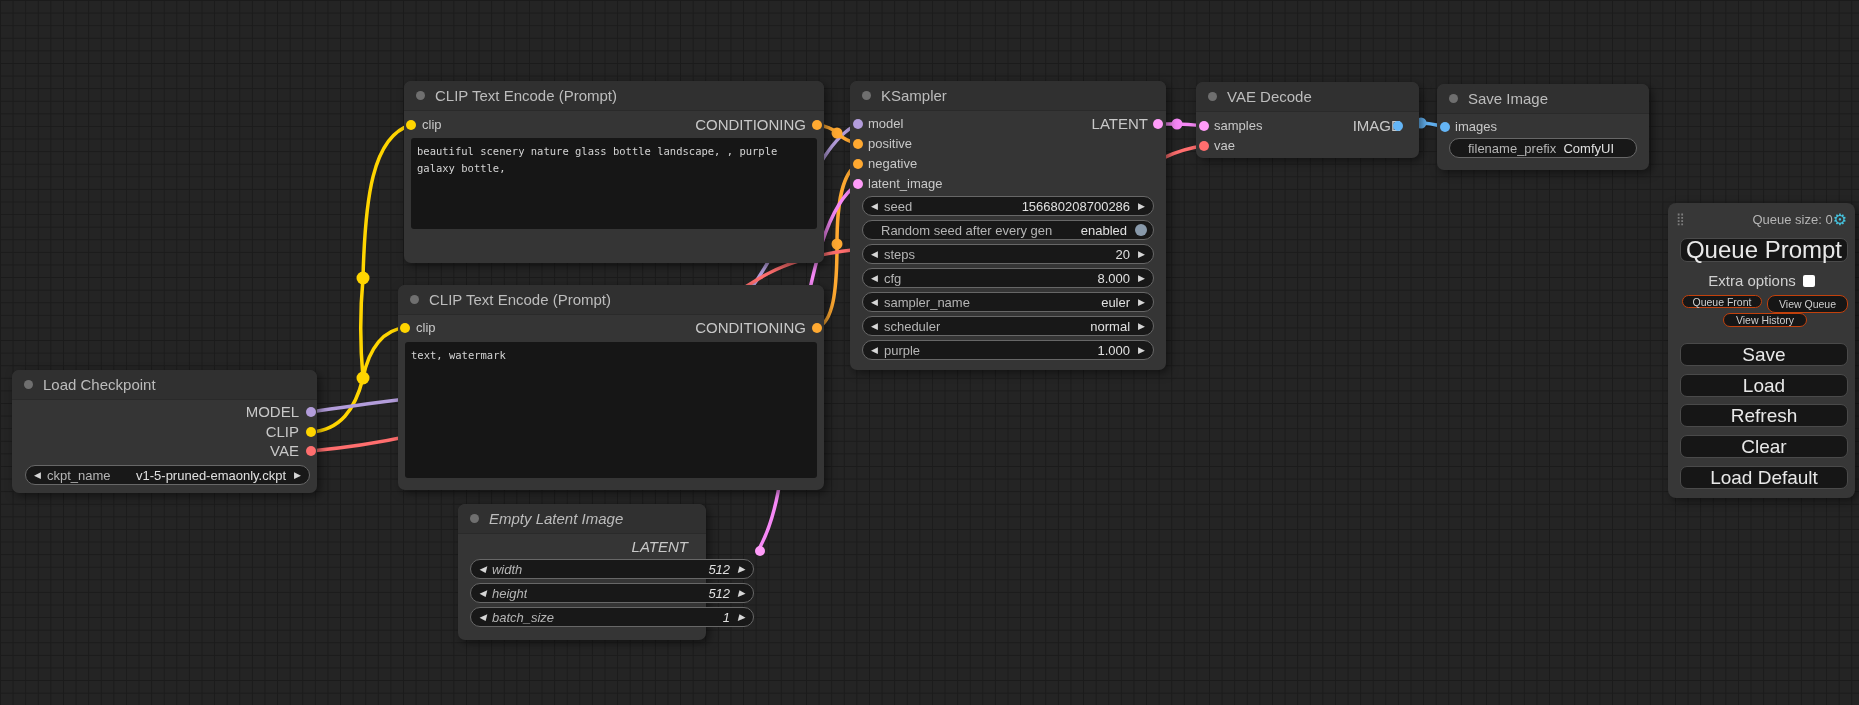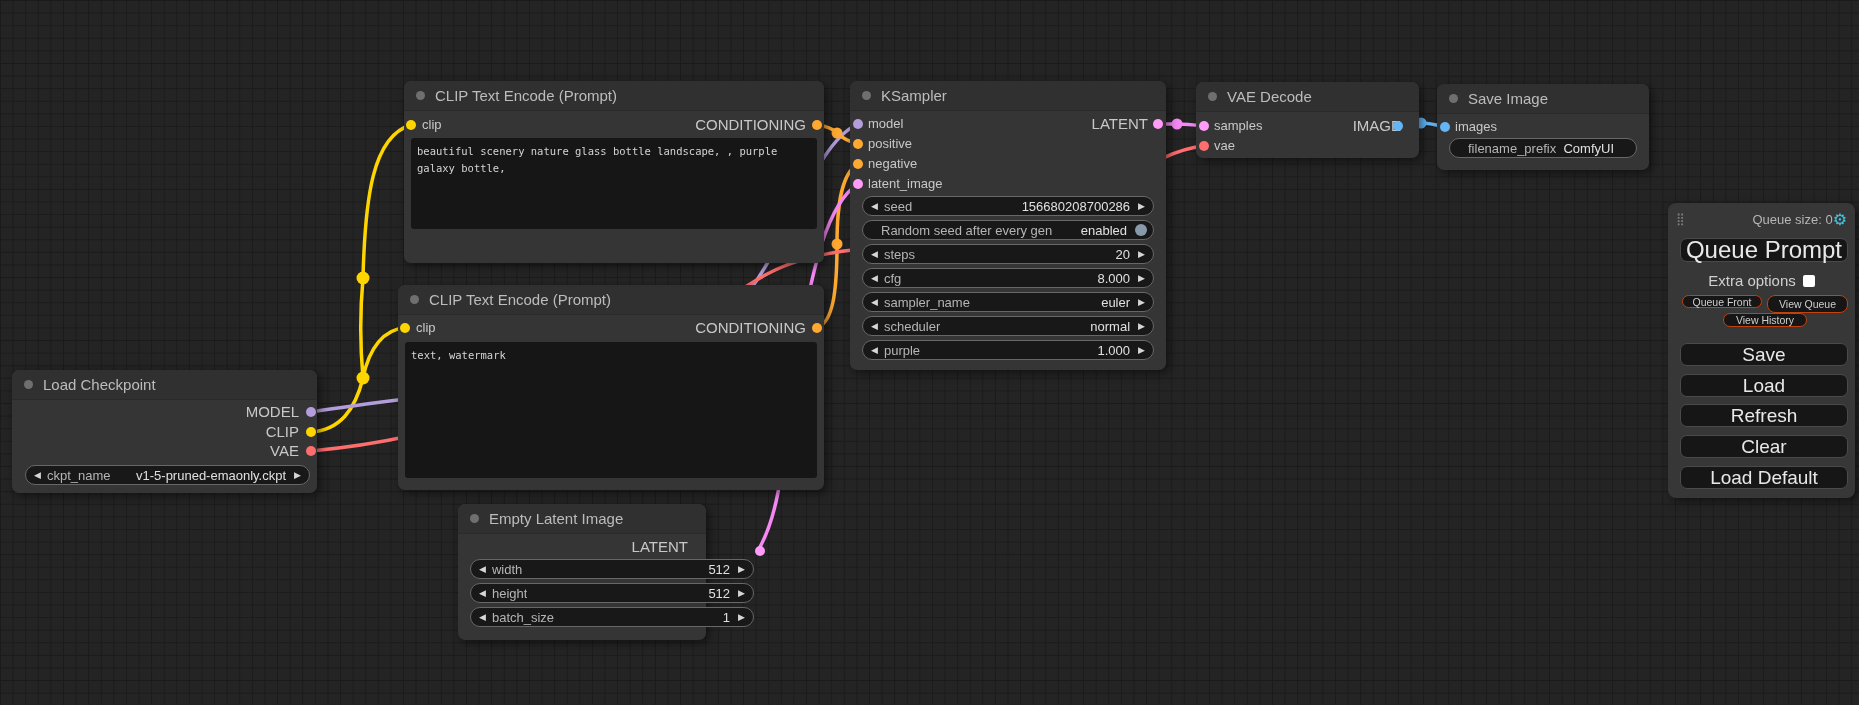--- a/index.html
+++ b/index.html
@@ -115,21 +115,21 @@
         <span class="tdot"></span>
         <span>CLIP Text Encode (Prompt)</span>
       </div>
     <span class="port" style="left:2px;top:38px;background:#ffd500;"></span>
     <span class="ilabel" style="top:35px;">clip</span>
     <span class="olabel" style="top:35px;">CONDITIONING</span>
     <span class="port" style="left:414px;top:38px;background:#ffa931;"></span>
     <div class="tarea" style="left:7px;top:57px;width:412px;height:136px;">text, watermark</div>
   </div>
 
-  <div class="node" style="left:458px;top:504px;width:248px;height:136px;">
+  <div class="node" style="left:458px;top:504px;width:248px;height:136px;font-style:italic;">
     <div class="ntitle">
         <span class="tdot"></span>
         <span>Empty Latent Image</span>
       </div>
     <span class="olabel" style="top:35px;">LATENT</span>
     <span class="port" style="left:297px;top:42px;background:#ff9cf9;"></span>
     <div class="pill" style="left:12px;top:55px;width:284px;">
       <span class="arr">◀</span>
       <span class="wlabel">width</span>
       <span class="wvalue">512</span>

